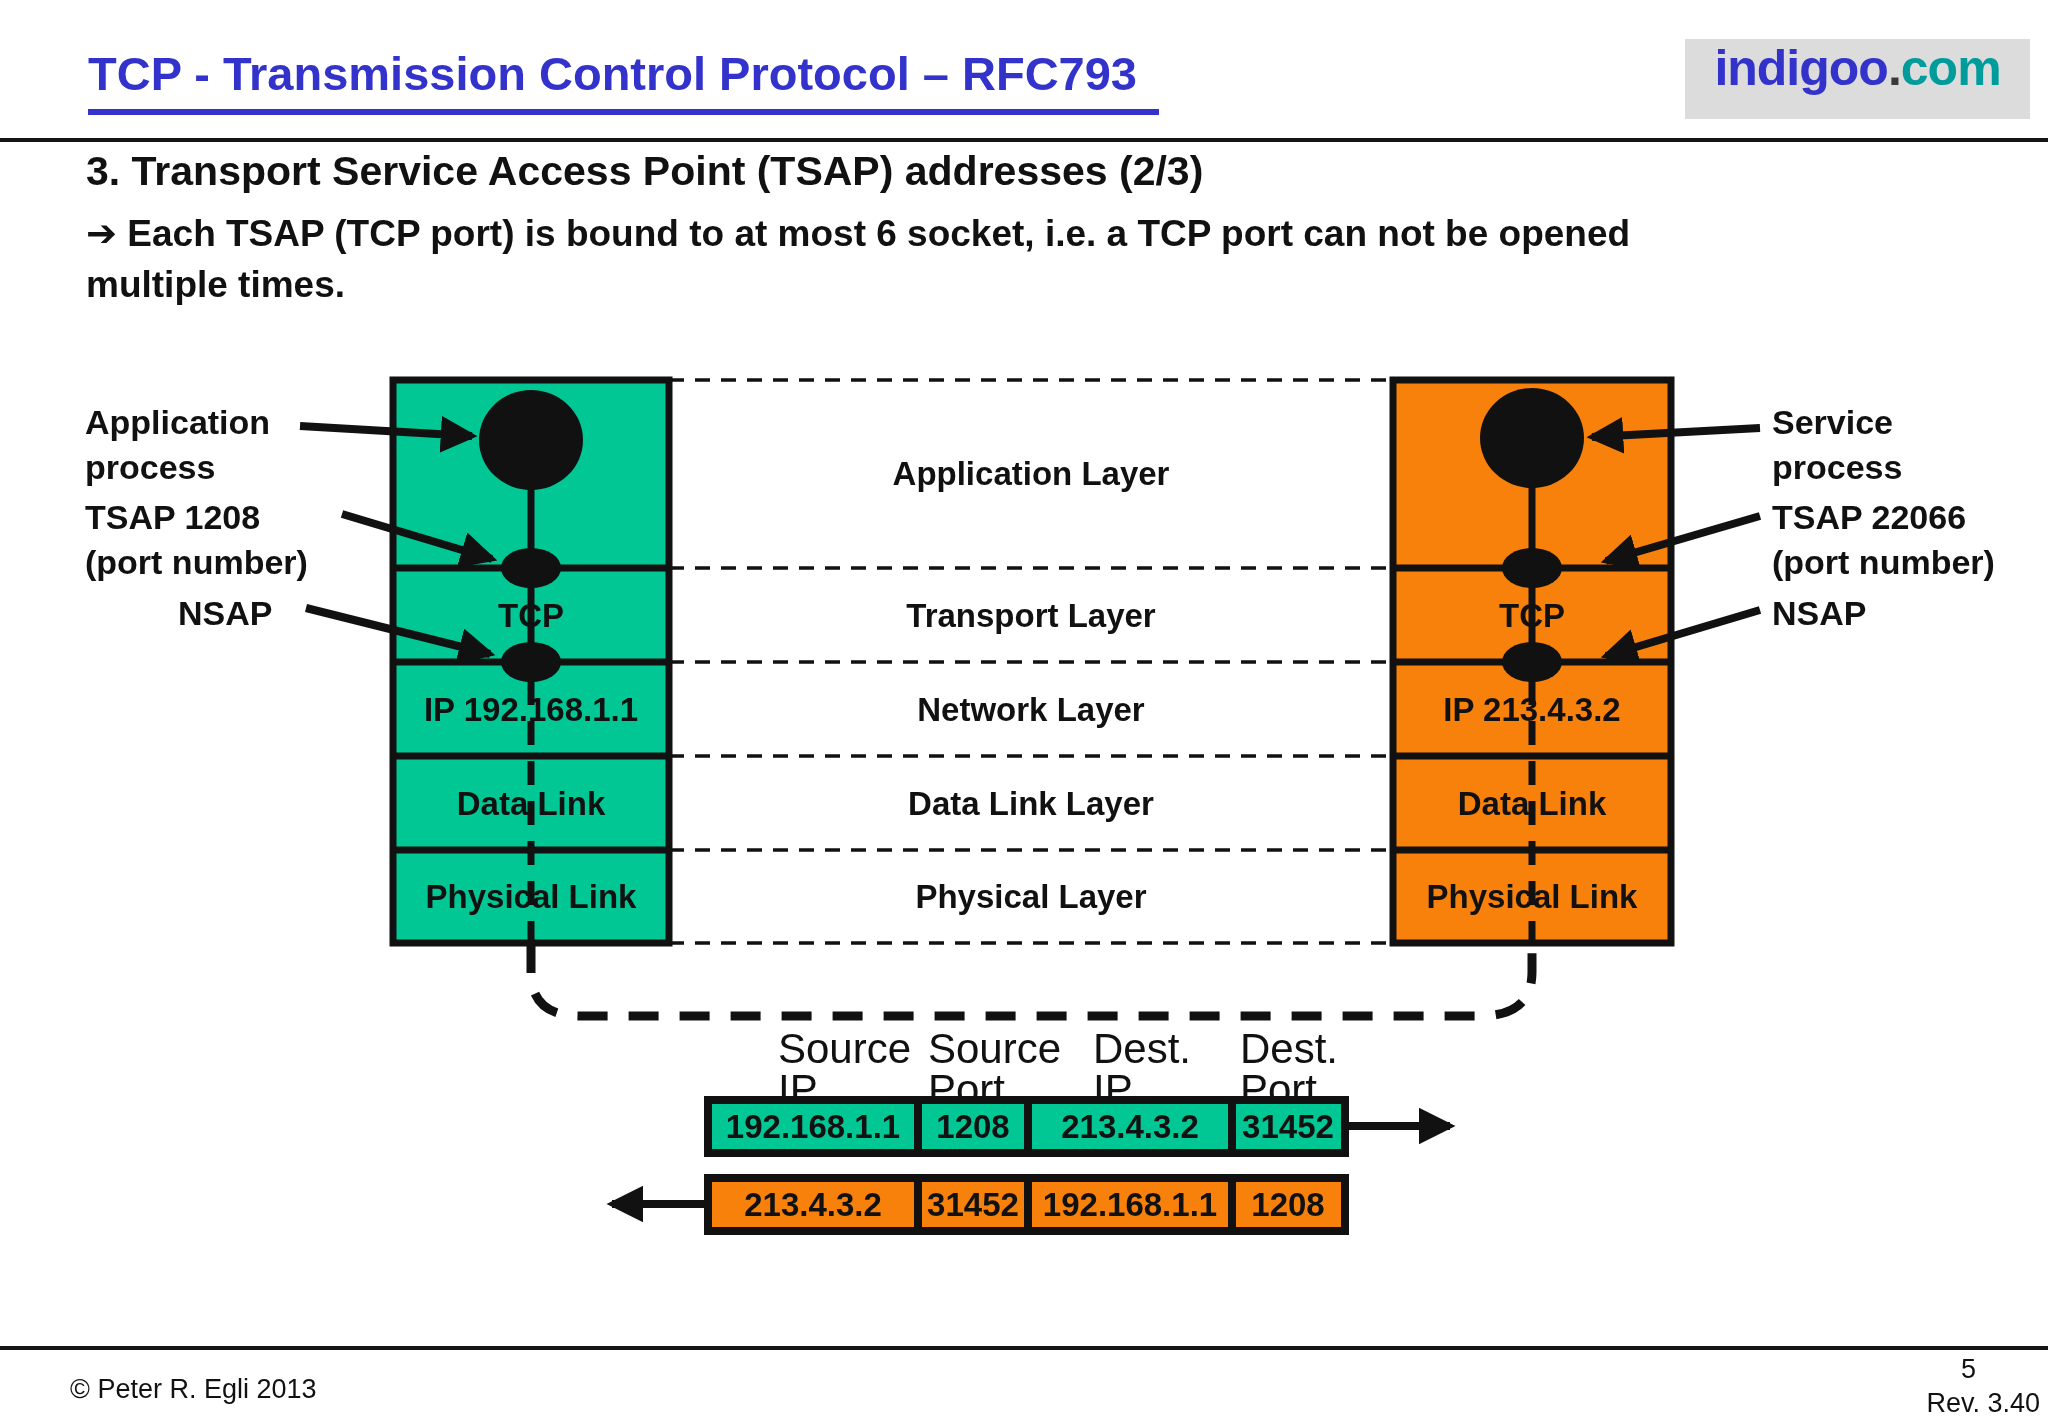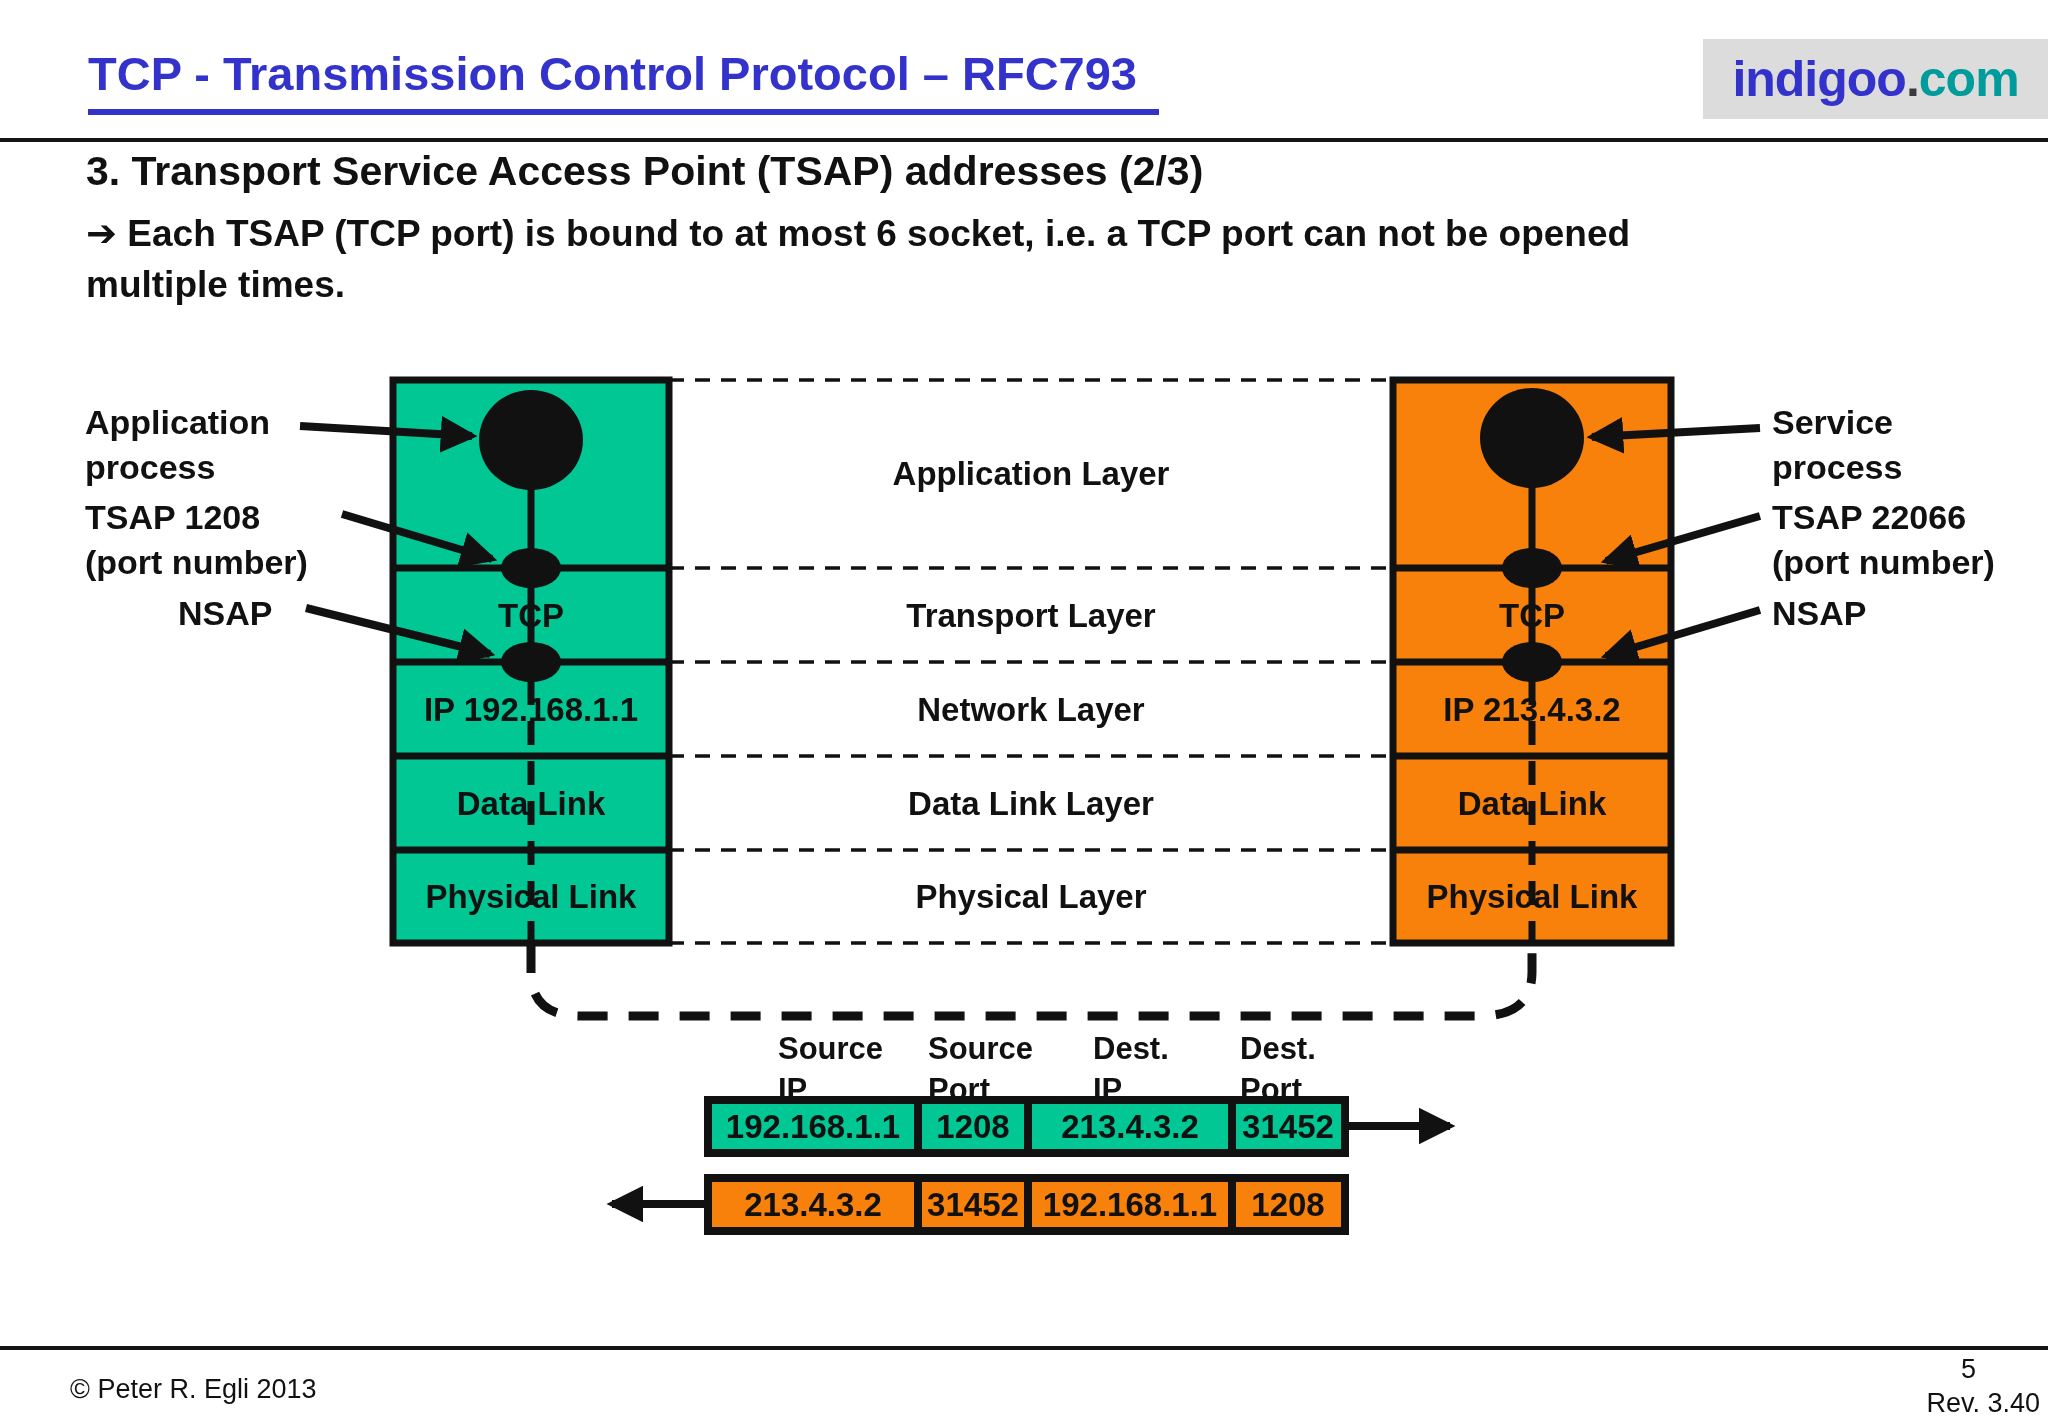--- a/index.html
+++ b/index.html
@@ -5,30 +5,30 @@
   html,body{margin:0;padding:0;background:#fff;}
   .slide{position:relative;width:2048px;height:1418px;background:#ffffff;
          font-family:"Liberation Sans","DejaVu Sans",sans-serif;color:#111;overflow:hidden;}
   .abs{position:absolute;}
   .z2{z-index:2;}
   .ctr{transform:translate(-50%,-50%);white-space:nowrap;text-align:center;}
   .title{left:88px;top:46px;font-size:47px;font-weight:bold;color:#3333CC;
          border-bottom:6px solid #3333CC;padding:0 22px 8px 0;}
   .rule-top{left:0;top:138px;width:2048px;height:4px;background:#151515;}
   .logo{left:1685px;top:39px;width:345px;height:80px;background:#DCDCDC;
-        display:flex;align-items:center;justify-content:center;
-        font-size:50px;font-weight:bold;letter-spacing:-1px;margin-left:18px;}
+        display:flex;align-items:flex-start;justify-content:center;
+        font-size:50px;font-weight:bold;letter-spacing:-1px;}
   .logo .blue{color:#3333CC;}
   .logo .dot{color:#3a3a3a;}
   .logo .teal{color:#009B9B;}
   .heading{left:86px;top:148px;font-size:41px;font-weight:bold;white-space:nowrap;}
   .bullet-line{font-size:37px;font-weight:bold;white-space:nowrap;}
   .side-lbl{font-size:34px;font-weight:bold;line-height:44px;white-space:nowrap;}
   .dg{font-size:33px;font-weight:bold;}
-  .hdr{font-size:31px;font-weight:bold;line-height:41px;white-space:nowrap;}
+  .hdr{font-size:42px;font-weight:normal;line-height:41px;white-space:nowrap;}
   .cellv{font-size:33px;font-weight:bold;}
   .foot{font-size:27px;white-space:nowrap;}
   svg{position:absolute;left:0;top:0;z-index:1;}
 </style>
 </head>
 <body>
 
 <div class="slide">
 
   <div class="abs z2 title">TCP - Transmission Control Protocol – RFC793</div>

